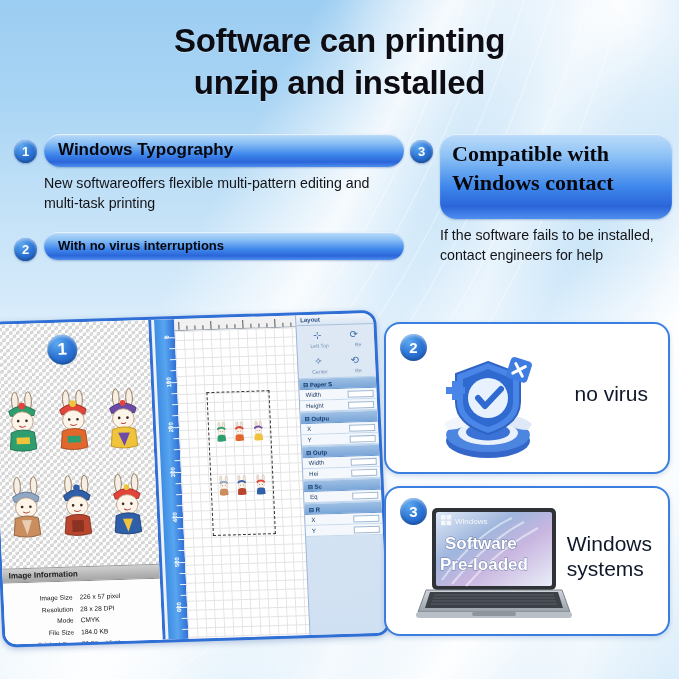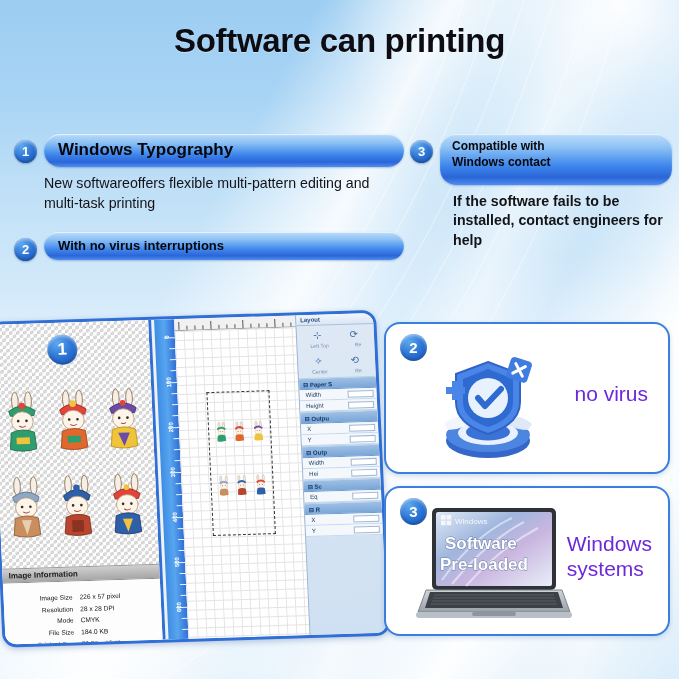--- a/index.html
+++ b/index.html
@@ -97,30 +97,30 @@
     border-radius: 16px;
     padding: 5px 14px 6px;
     background: linear-gradient(180deg, #bddcfa 0%, #8dc2f5 26%, #3e87ec 62%, #2b65d8 85%, #4f8ef0 100%);
     box-shadow: inset 0 1px 1px rgba(255,255,255,.7), 0 1px 2px rgba(30,70,140,.3);
     color: #07070c;
     font-size: 17px;
     font-weight: 700;
     line-height: 1.32;
   }
   .pill-2 { font-size: 13px; }
-  .pill-3 { padding: 5px 12px 14px; font-size: 12px; }
+  .pill-3 { padding: 5px 12px 22px; font-size: 22px; font-family: Liberation Serif, serif; }
 
   .feat-body {
     margin-top: 7px;
     margin-left: 30px;
     font-size: 14.2px;
     line-height: 1.38;
     color: #131318;
   }
-  .feat-3 .feat-body { margin-left: 43px; font-weight: bold; }
+  .feat-3 .feat-body { margin-left: 30px; }
 
   
   .cards {
     position: absolute;
     left: 0; right: 0; top: 316px; bottom: 0;
   }
 
   
   .card-sw {
     position: absolute;
@@ -270,21 +270,21 @@
     position: absolute; left: 14px; top: 10px;
     width: 27px; height: 27px; border-radius: 50%;
     background: radial-gradient(circle at 34% 28%, #5ca8ef 0%, #2a72d4 52%, #1a55b4 100%);
     box-shadow: inset 0 -2px 3px rgba(0,0,0,.2), inset 0 2px 3px rgba(255,255,255,.5);
     color: #fff; font-size: 15px; font-weight: 700;
     display: flex; align-items: center; justify-content: center;
     z-index: 3;
   }
   .card-label {
     position: absolute;
-    font-size: 21px; font-weight: 400; color: #6d28d9;
+    font-size: 21px; font-weight: 400; color: #0f172a;
     line-height: 1.18;
   }
   .virus-label   { right: 20px; top: 58px; }
   .windows-label { right: 16px; top: 44px; }
 
   .virus-art  { position: absolute; left: 38px; top: 14px; width: 128px; height: 128px; }
   .laptop-art { position: absolute; left: 26px; top: 14px; width: 162px; height: 122px; }
 </style>
 </head>
 <body>
@@ -301,20 +301,21 @@
     <path d="M630 -20 C 580 155, 490 380, 310 560 S 60 700, 0 750"></path>
   </g>
 </svg>
 <div class="bg-glow-tr"></div>
 <div class="bg-glow-bl"></div>
 
 <div class="page">
 
   <h1 class="headline">
     <span>Software can printing</span>
+    <span class="l2">unzip and installed</span>
   </h1>
 
   <div class="features">
 
     <div class="feat feat-1">
       <div class="feat-head">
         <div class="num-badge">1</div>
         <div class="pill">Windows Typography</div>
       </div>
       <div class="feat-body">New softwareoffers flexible multi-pattern editing and multi-task printing</div>

